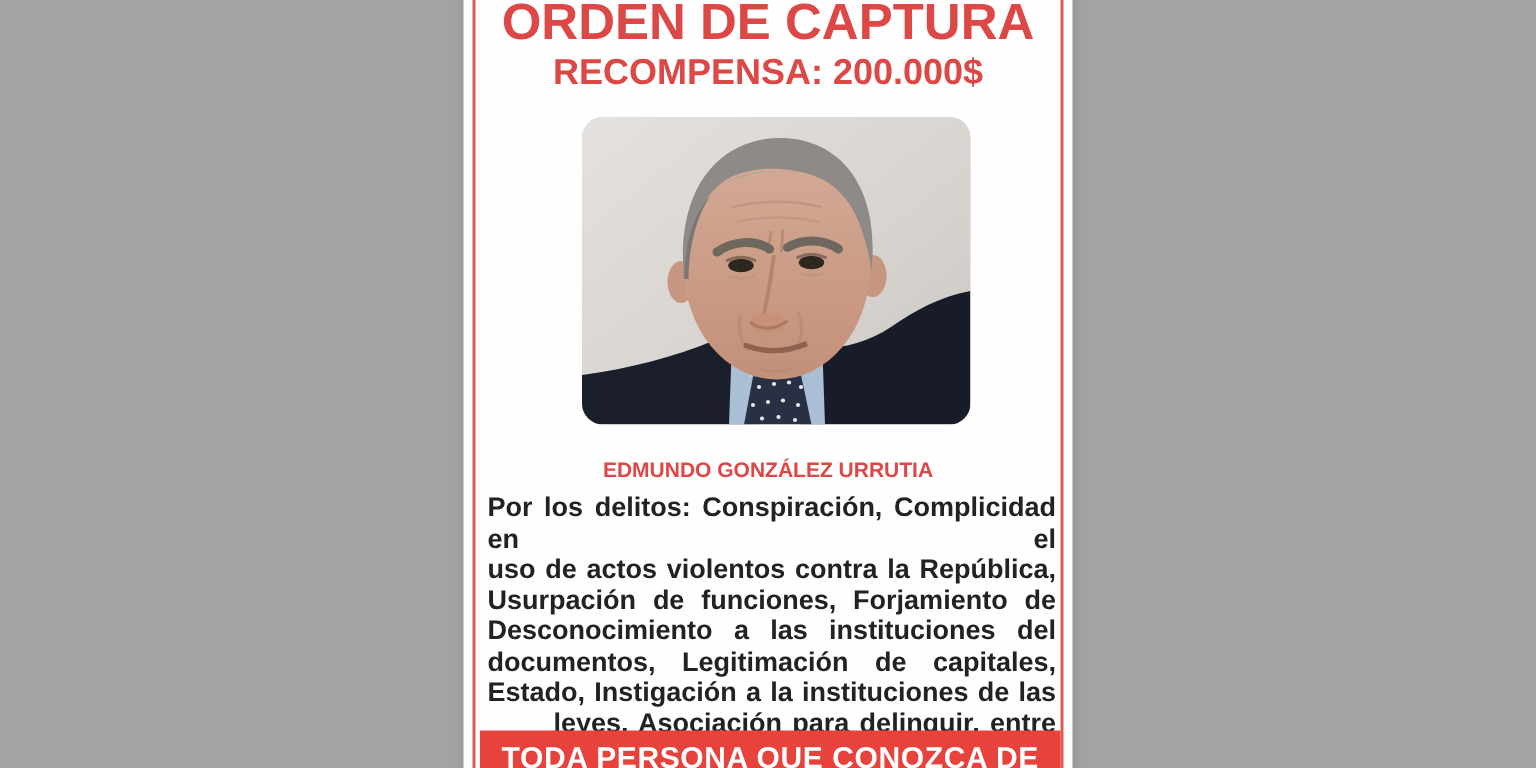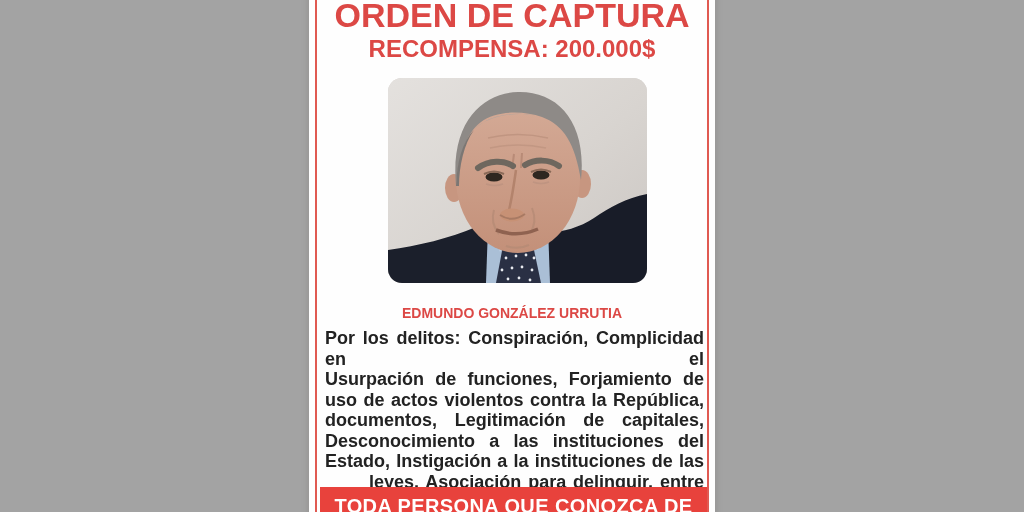--- a/index.html
+++ b/index.html
@@ -139,24 +139,24 @@
 
         <path d="M108,152 Q129,160 150,151" stroke="#8f6250" stroke-width="3.5" fill="none"></path>
         <path d="M118,168 Q130,172 141,167" stroke="#b58b76" stroke-width="2" fill="none" opacity="0.8"></path>
       </svg>
     </div>
 
     <h3 class="suspect-name">EDMUNDO GONZÁLEZ URRUTIA</h3>
 
     <div class="charges">
       <div class="line">Por los delitos: Conspiración, Complicidad en el</div>
+      <div class="line">uso de actos violentos contra la República,</div>
       <div class="line">Usurpación de funciones, Forjamiento de</div>
-      <div class="line">uso de actos violentos contra la República,</div>
+      <div class="line">Desconocimiento a las instituciones del</div>
       <div class="line">documentos, Legitimación de capitales,</div>
-      <div class="line">Desconocimiento a las instituciones del</div>
       <div class="line">Estado, Instigación a la instituciones de las</div>
       <div class="line">leyes, Asociación para delinquir, entre otros.</div>
     </div>
 
     <div class="banner">
       <div class="banner-text">TODA PERSONA QUE CONOZCA DE SU</div>
     </div>
   </div>
 </div>
 

